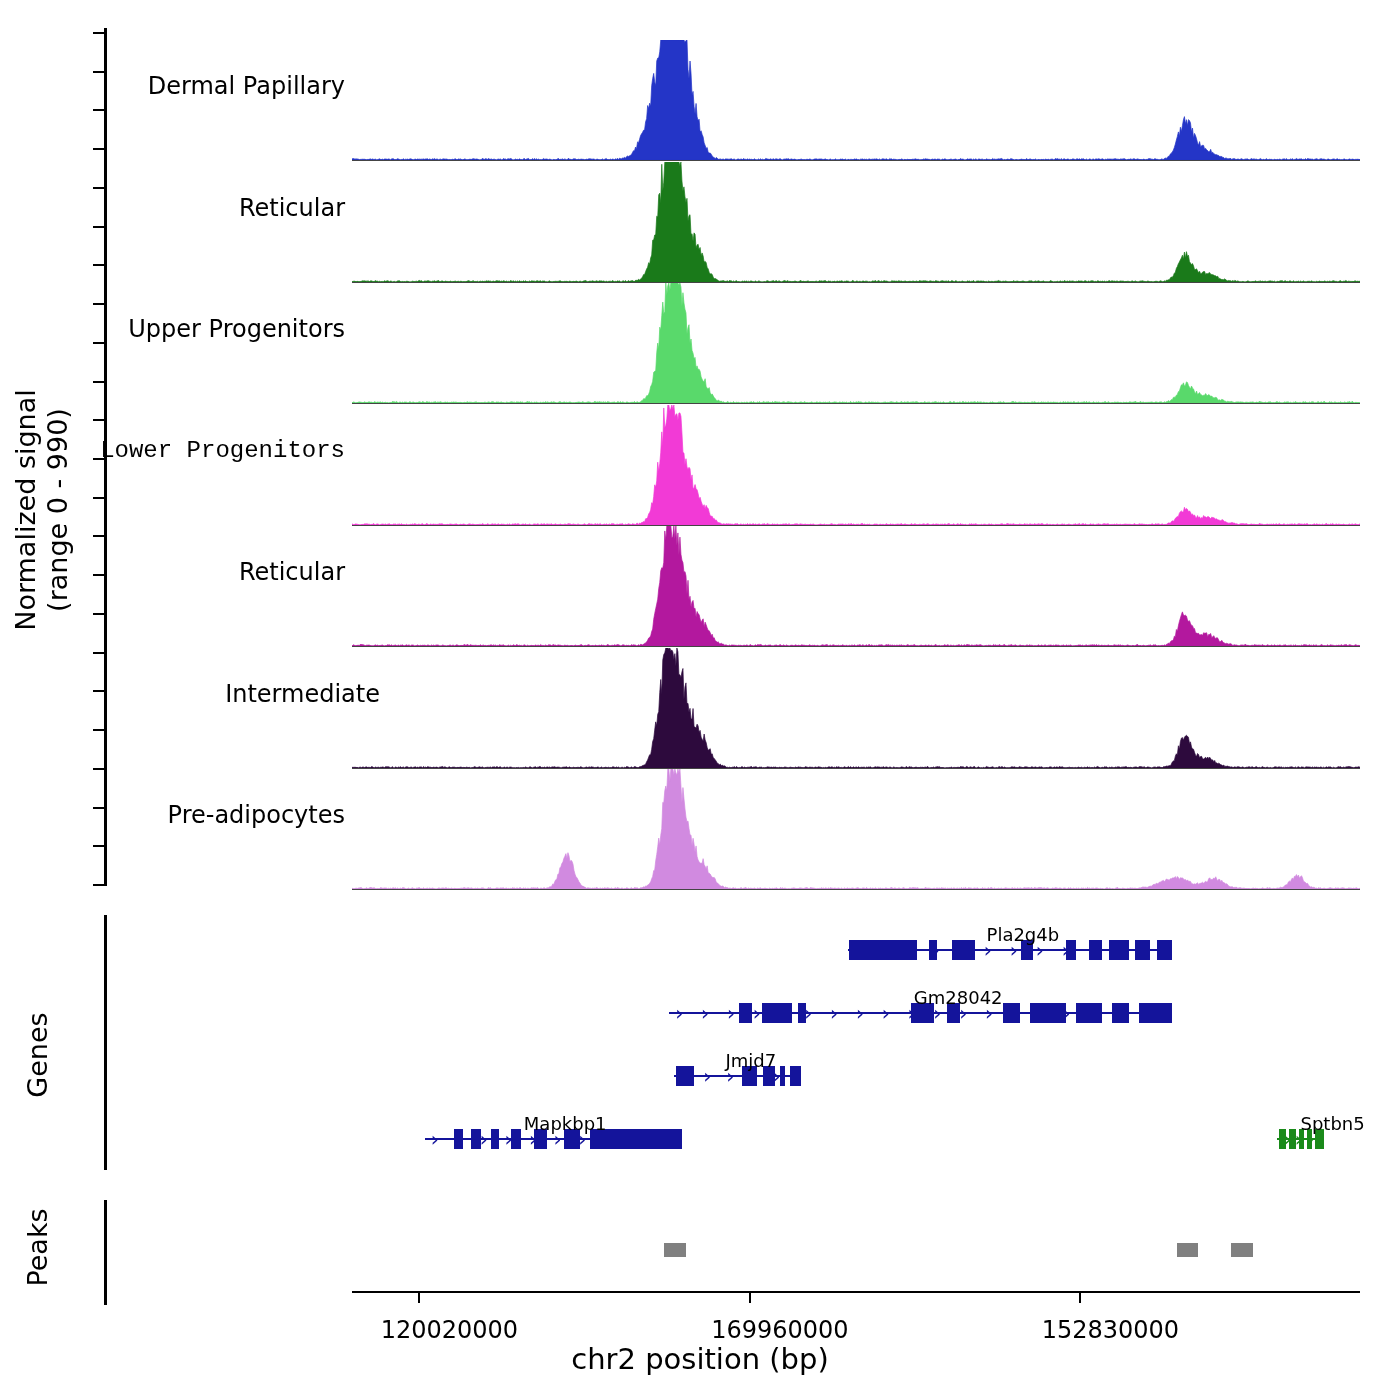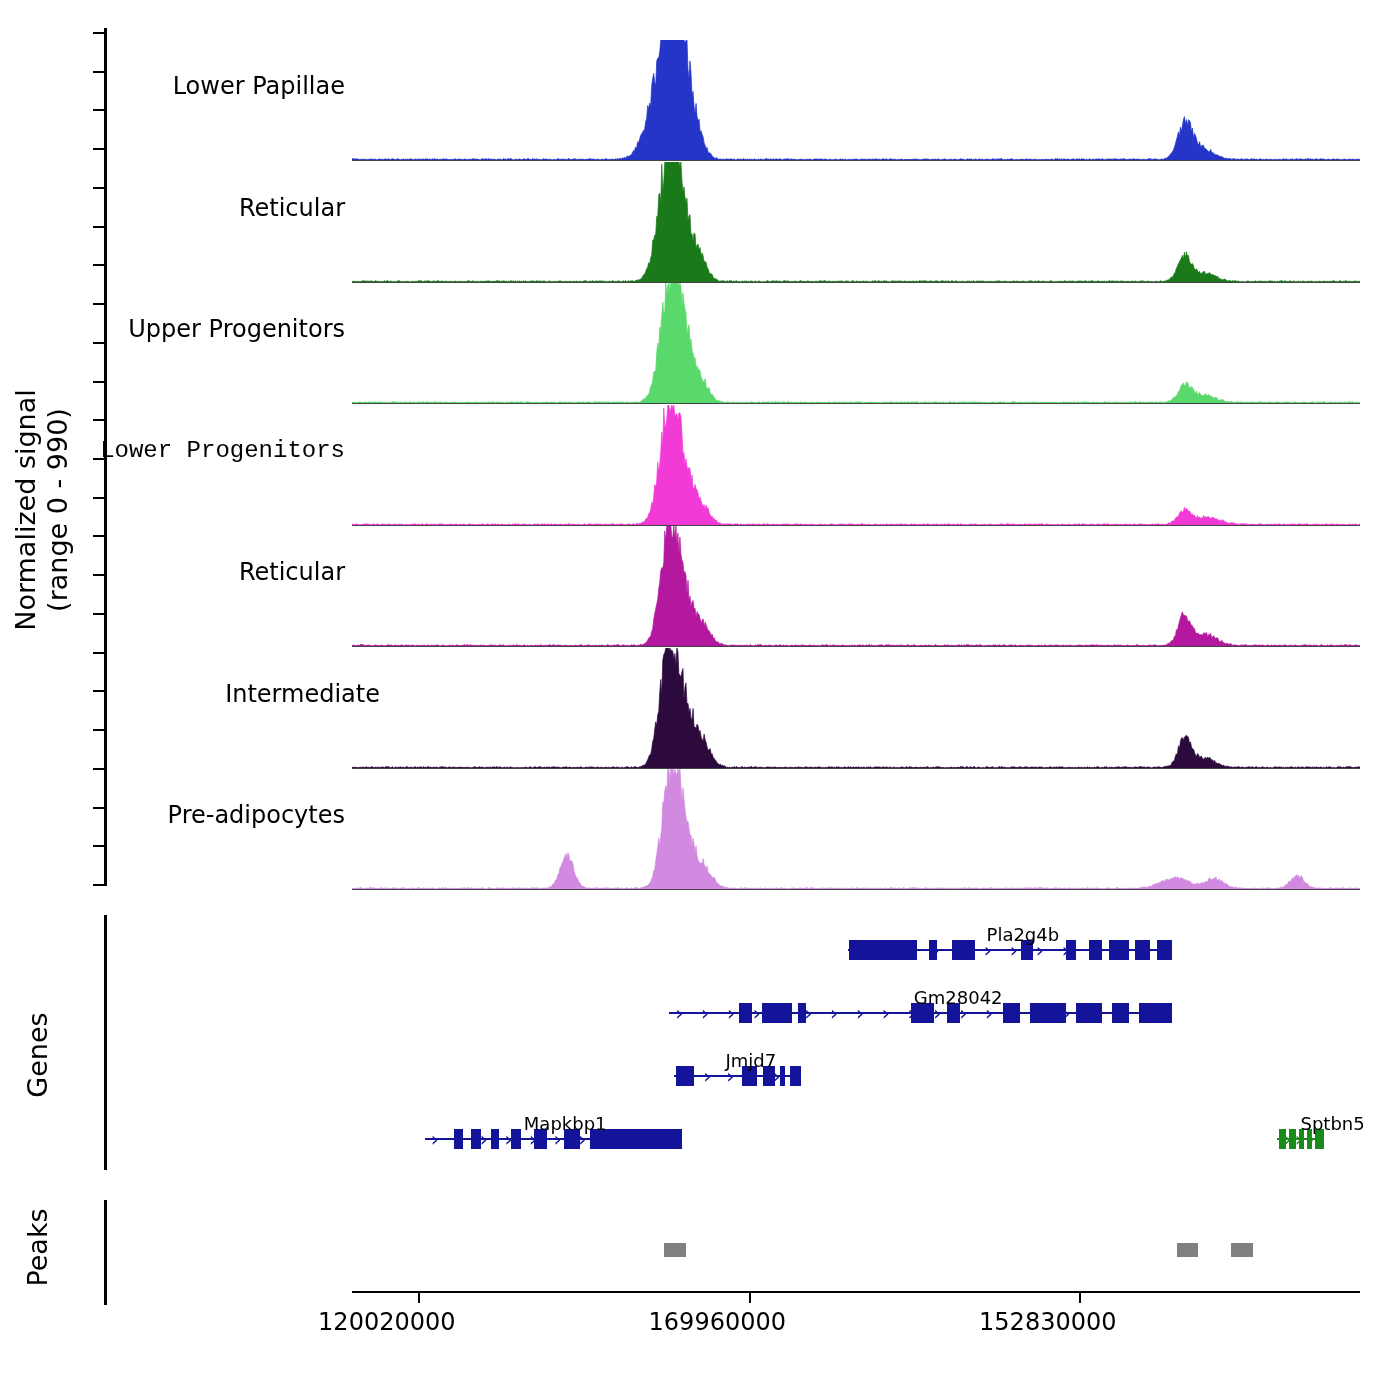--- a/index.html
+++ b/index.html
@@ -76,22 +76,23 @@
   
   .peak{position:absolute;height:14px;background:#808080;}
 
   
   .xaxis{position:absolute;height:2px;background:#000;}
   .xtick{position:absolute;width:2px;height:10px;background:#000;}
   .xticklabel{
     position:absolute;
     font-size:24px;
     color:#000;
-    text-align:left;
+    text-align:right;
     white-space:nowrap;
+    margin-top:8px;
   }
   .xlabel{
     position:absolute;
     width:100%;
     text-align:center;
     font-size:29px;
     color:#000;
   }
 </style>
 </head>
@@ -131,21 +132,21 @@
       <div class="tick" style="left: 93px; top: 612.909px;"></div>
       <div class="tick" style="left: 93px; top: 651.636px;"></div>
       <div class="tick" style="left: 93px; top: 690.364px;"></div>
       <div class="tick" style="left: 93px; top: 729.091px;"></div>
       <div class="tick" style="left: 93px; top: 767.818px;"></div>
       <div class="tick" style="left: 93px; top: 806.545px;"></div>
       <div class="tick" style="left: 93px; top: 845.273px;"></div>
       <div class="tick" style="left: 93px; top: 884px;"></div>
     </div>
   <div id="tracks">
-      <div class="track-name" style="top: 72px; right: 1055px;">Lower Papillae</div>
+      <div class="track-name" style="top: 72px; right: 1055px;">Dermal Papillary</div>
       <div class="baseline" style="left: 352px; top: 160px; width: 1008px;"></div>
       <svg width="1008" height="120" class="track-svg" style="left: 352px; top: 40px;">
         <path d="M 0 120 L 0.00 118.89 L 1.01 118.62 L 2.02 118.72 L 3.03 119.14 L 4.04 118.72 L 5.05 119.16 L 6.05 118.87 L 7.06 119.84 L 8.07 119.43 L 9.08 119.42 L 10.09 119.21 L 11.10 119.27 L 12.11 119.27 L 13.12 119.26 L 14.13 119.87 L 15.14 119.46 L 16.14 119.48 L 17.15 119.35 L 18.16 118.77 L 19.17 119.58 L 20.18 118.95 L 21.19 119.20 L 22.20 119.87 L 23.21 118.80 L 24.22 119.92 L 25.23 119.71 L 26.23 119.46 L 27.24 118.77 L 28.25 119.31 L 29.26 119.62 L 30.27 119.05 L 31.28 119.85 L 32.29 119.08 L 33.30 118.96 L 34.31 119.08 L 35.32 119.37 L 36.32 118.90 L 37.33 119.08 L 38.34 119.88 L 39.35 119.09 L 40.36 118.72 L 41.37 118.76 L 42.38 119.55 L 43.39 119.53 L 44.40 119.46 L 45.41 118.68 L 46.41 118.92 L 47.42 119.40 L 48.43 119.81 L 49.44 119.47 L 50.45 119.44 L 51.46 118.78 L 52.47 119.72 L 53.48 119.19 L 54.49 119.38 L 55.50 119.08 L 56.50 119.46 L 57.51 119.04 L 58.52 118.82 L 59.53 119.11 L 60.54 119.56 L 61.55 119.78 L 62.56 119.31 L 63.57 119.11 L 64.58 119.52 L 65.59 119.01 L 66.59 119.27 L 67.60 119.13 L 68.61 119.28 L 69.62 119.15 L 70.63 119.15 L 71.64 118.88 L 72.65 119.29 L 73.66 118.89 L 74.67 118.89 L 75.68 118.75 L 76.68 119.98 L 77.69 118.76 L 78.70 119.57 L 79.71 119.41 L 80.72 118.75 L 81.73 119.24 L 82.74 118.62 L 83.75 119.51 L 84.76 119.01 L 85.77 119.19 L 86.77 119.99 L 87.78 119.16 L 88.79 119.18 L 89.80 119.83 L 90.81 118.74 L 91.82 119.00 L 92.83 119.01 L 93.84 119.13 L 94.85 119.04 L 95.86 119.52 L 96.86 119.84 L 97.87 119.43 L 98.88 119.84 L 99.89 119.60 L 100.90 119.14 L 101.91 119.73 L 102.92 118.74 L 103.93 118.97 L 104.94 119.95 L 105.95 119.31 L 106.95 118.86 L 107.96 119.47 L 108.97 118.81 L 109.98 119.81 L 110.99 119.79 L 112.00 119.25 L 113.01 118.83 L 114.02 119.66 L 115.03 119.68 L 116.04 119.69 L 117.05 119.43 L 118.05 119.11 L 119.06 119.61 L 120.07 119.08 L 121.08 118.81 L 122.09 118.82 L 123.10 119.30 L 124.11 118.97 L 125.12 119.09 L 126.13 119.33 L 127.14 119.97 L 128.14 119.68 L 129.15 119.90 L 130.16 118.51 L 131.17 118.80 L 132.18 119.52 L 133.19 118.80 L 134.20 118.68 L 135.21 119.56 L 136.22 118.54 L 137.23 118.99 L 138.23 119.35 L 139.24 118.88 L 140.25 119.54 L 141.26 119.30 L 142.27 119.15 L 143.28 119.46 L 144.29 119.98 L 145.30 119.41 L 146.31 119.01 L 147.32 119.47 L 148.32 118.81 L 149.33 119.89 L 150.34 119.99 L 151.35 118.59 L 152.36 119.03 L 153.37 118.89 L 154.38 119.78 L 155.39 118.95 L 156.40 118.73 L 157.41 118.97 L 158.41 118.50 L 159.42 118.82 L 160.43 119.82 L 161.44 119.89 L 162.45 119.71 L 163.46 119.03 L 164.47 119.52 L 165.48 119.31 L 166.49 119.86 L 167.50 118.72 L 168.50 119.60 L 169.51 119.53 L 170.52 119.78 L 171.53 118.86 L 172.54 118.57 L 173.55 119.83 L 174.56 119.08 L 175.57 118.76 L 176.58 118.45 L 177.59 119.96 L 178.59 119.53 L 179.60 119.61 L 180.61 118.56 L 181.62 119.80 L 182.63 118.43 L 183.64 119.67 L 184.65 118.75 L 185.66 119.72 L 186.67 118.92 L 187.68 119.99 L 188.68 119.56 L 189.69 119.73 L 190.70 119.29 L 191.71 118.56 L 192.72 119.36 L 193.73 119.05 L 194.74 118.99 L 195.75 119.34 L 196.76 119.75 L 197.77 119.05 L 198.77 119.47 L 199.78 119.91 L 200.79 119.91 L 201.80 119.34 L 202.81 119.69 L 203.82 119.72 L 204.83 119.51 L 205.84 118.50 L 206.85 118.76 L 207.86 119.86 L 208.86 119.12 L 209.87 119.42 L 210.88 118.81 L 211.89 119.94 L 212.90 118.64 L 213.91 119.70 L 214.92 119.97 L 215.93 118.69 L 216.94 118.51 L 217.95 119.59 L 218.95 119.25 L 219.96 119.92 L 220.97 118.84 L 221.98 119.04 L 222.99 118.70 L 224.00 119.21 L 225.01 119.92 L 226.02 119.04 L 227.03 119.42 L 228.04 119.46 L 229.05 119.06 L 230.05 119.30 L 231.06 119.31 L 232.07 119.49 L 233.08 119.97 L 234.09 118.96 L 235.10 119.62 L 236.11 119.01 L 237.12 118.85 L 238.13 118.86 L 239.14 119.04 L 240.14 119.18 L 241.15 119.04 L 242.16 119.00 L 243.17 119.95 L 244.18 119.45 L 245.19 119.08 L 246.20 119.55 L 247.21 119.72 L 248.22 119.64 L 249.23 119.87 L 250.23 118.81 L 251.24 119.72 L 252.25 119.44 L 253.26 118.99 L 254.27 118.48 L 255.28 119.54 L 256.29 119.58 L 257.30 119.72 L 258.31 119.08 L 259.32 119.76 L 260.32 119.10 L 261.33 119.26 L 262.34 119.79 L 263.35 118.79 L 264.36 119.62 L 265.37 118.33 L 266.38 119.63 L 267.39 118.22 L 268.40 118.55 L 269.41 119.00 L 270.41 117.88 L 271.42 118.24 L 272.43 117.22 L 273.44 118.18 L 274.45 116.75 L 275.46 116.03 L 276.47 116.42 L 277.48 115.84 L 278.49 115.23 L 279.50 114.59 L 280.50 112.41 L 281.51 110.69 L 282.52 110.78 L 283.53 107.01 L 284.54 108.63 L 285.55 101.88 L 286.56 102.76 L 287.57 99.30 L 288.58 95.58 L 289.59 93.81 L 290.59 92.28 L 291.60 90.16 L 292.61 89.64 L 293.62 81.63 L 294.63 78.71 L 295.64 65.56 L 296.65 68.49 L 297.66 63.19 L 298.67 65.92 L 299.68 45.69 L 300.68 38.56 L 301.69 33.39 L 302.70 41.97 L 303.71 45.53 L 304.72 21.05 L 305.73 18.08 L 306.74 17.75 L 307.75 11.82 L 308.76 0.00 L 309.77 0.00 L 310.77 0.00 L 311.78 0.00 L 312.79 0.00 L 313.80 0.00 L 314.81 0.00 L 315.82 0.00 L 316.83 0.00 L 317.84 0.00 L 318.85 0.00 L 319.86 0.00 L 320.86 0.00 L 321.87 0.00 L 322.88 0.00 L 323.89 0.00 L 324.90 0.00 L 325.91 0.00 L 326.92 0.00 L 327.93 0.00 L 328.94 0.00 L 329.95 0.00 L 330.95 0.00 L 331.96 0.00 L 332.97 2.47 L 333.98 0.48 L 334.99 0.00 L 336.00 29.26 L 337.01 38.59 L 338.02 21.00 L 339.03 33.24 L 340.04 55.19 L 341.05 51.42 L 342.05 66.40 L 343.06 73.65 L 344.07 63.43 L 345.08 76.85 L 346.09 80.61 L 347.10 79.24 L 348.11 91.95 L 349.12 90.81 L 350.13 94.41 L 351.14 96.92 L 352.14 102.90 L 353.15 105.43 L 354.16 108.42 L 355.17 107.43 L 356.18 112.31 L 357.19 113.06 L 358.20 112.91 L 359.21 114.23 L 360.22 115.90 L 361.23 117.24 L 362.23 117.47 L 363.24 118.65 L 364.25 117.44 L 365.26 118.25 L 366.27 119.26 L 367.28 119.17 L 368.29 118.89 L 369.30 119.38 L 370.31 119.24 L 371.32 119.02 L 372.32 119.83 L 373.33 118.92 L 374.34 118.90 L 375.35 118.98 L 376.36 119.17 L 377.37 119.19 L 378.38 118.92 L 379.39 118.72 L 380.40 119.43 L 381.41 119.22 L 382.41 119.06 L 383.42 119.99 L 384.43 119.98 L 385.44 118.93 L 386.45 118.98 L 387.46 119.41 L 388.47 119.21 L 389.48 119.10 L 390.49 119.62 L 391.50 118.57 L 392.50 119.20 L 393.51 119.28 L 394.52 119.67 L 395.53 118.66 L 396.54 119.77 L 397.55 119.05 L 398.56 119.43 L 399.57 119.29 L 400.58 119.60 L 401.59 119.57 L 402.59 118.70 L 403.60 119.83 L 404.61 119.87 L 405.62 119.87 L 406.63 118.89 L 407.64 119.77 L 408.65 118.78 L 409.66 119.73 L 410.67 119.14 L 411.68 119.74 L 412.68 119.58 L 413.69 118.44 L 414.70 118.86 L 415.71 119.12 L 416.72 119.29 L 417.73 119.35 L 418.74 118.83 L 419.75 119.42 L 420.76 119.16 L 421.77 118.82 L 422.77 119.65 L 423.78 118.80 L 424.79 118.89 L 425.80 119.29 L 426.81 119.40 L 427.82 118.70 L 428.83 118.96 L 429.84 119.94 L 430.85 119.91 L 431.86 118.83 L 432.86 119.28 L 433.87 118.91 L 434.88 118.81 L 435.89 119.12 L 436.90 118.70 L 437.91 119.80 L 438.92 118.90 L 439.93 119.03 L 440.94 119.55 L 441.95 119.31 L 442.95 119.08 L 443.96 119.69 L 444.97 119.98 L 445.98 119.78 L 446.99 119.41 L 448.00 119.70 L 449.01 118.89 L 450.02 119.41 L 451.03 119.82 L 452.04 119.51 L 453.05 119.80 L 454.05 119.65 L 455.06 119.03 L 456.07 119.78 L 457.08 119.19 L 458.09 118.88 L 459.10 119.83 L 460.11 119.95 L 461.12 119.63 L 462.13 119.07 L 463.14 119.06 L 464.14 118.82 L 465.15 119.27 L 466.16 119.24 L 467.17 119.00 L 468.18 119.05 L 469.19 118.88 L 470.20 119.29 L 471.21 119.48 L 472.22 119.32 L 473.23 118.87 L 474.23 119.53 L 475.24 119.52 L 476.25 119.88 L 477.26 119.95 L 478.27 118.75 L 479.28 119.99 L 480.29 119.74 L 481.30 119.73 L 482.31 119.84 L 483.32 118.87 L 484.32 119.72 L 485.33 119.81 L 486.34 119.73 L 487.35 119.84 L 488.36 119.08 L 489.37 119.33 L 490.38 119.00 L 491.39 119.56 L 492.40 119.58 L 493.41 119.03 L 494.41 119.95 L 495.42 119.95 L 496.43 118.93 L 497.44 119.98 L 498.45 119.41 L 499.46 119.39 L 500.47 119.60 L 501.48 119.48 L 502.49 118.91 L 503.50 119.35 L 504.50 118.84 L 505.51 119.86 L 506.52 119.53 L 507.53 119.97 L 508.54 119.15 L 509.55 119.18 L 510.56 118.95 L 511.57 119.46 L 512.58 119.15 L 513.59 119.44 L 514.59 119.21 L 515.60 119.77 L 516.61 119.13 L 517.62 118.94 L 518.63 119.43 L 519.64 119.34 L 520.65 119.14 L 521.66 119.21 L 522.67 118.91 L 523.68 119.15 L 524.68 118.87 L 525.69 119.37 L 526.70 119.63 L 527.71 118.91 L 528.72 119.88 L 529.73 119.19 L 530.74 118.78 L 531.75 118.93 L 532.76 119.26 L 533.77 119.18 L 534.77 118.79 L 535.78 119.97 L 536.79 119.69 L 537.80 118.46 L 538.81 119.31 L 539.82 118.84 L 540.83 119.99 L 541.84 118.81 L 542.85 119.72 L 543.86 119.29 L 544.86 119.89 L 545.87 119.86 L 546.88 119.56 L 547.89 119.42 L 548.90 119.54 L 549.91 118.74 L 550.92 119.72 L 551.93 119.98 L 552.94 119.11 L 553.95 119.91 L 554.95 119.44 L 555.96 119.21 L 556.97 119.76 L 557.98 119.36 L 558.99 119.64 L 560.00 119.37 L 561.01 119.15 L 562.02 119.42 L 563.03 118.83 L 564.04 119.03 L 565.05 119.61 L 566.05 119.09 L 567.06 119.70 L 568.07 119.93 L 569.08 119.55 L 570.09 119.89 L 571.10 118.87 L 572.11 119.45 L 573.12 118.70 L 574.13 119.08 L 575.14 118.95 L 576.14 119.36 L 577.15 119.24 L 578.16 119.89 L 579.17 119.62 L 580.18 119.03 L 581.19 119.40 L 582.20 119.36 L 583.21 118.86 L 584.22 119.89 L 585.23 119.09 L 586.23 119.17 L 587.24 119.05 L 588.25 119.88 L 589.26 119.96 L 590.27 119.07 L 591.28 119.56 L 592.29 119.05 L 593.30 118.79 L 594.31 119.84 L 595.32 119.87 L 596.32 119.78 L 597.33 119.56 L 598.34 119.20 L 599.35 119.15 L 600.36 119.71 L 601.37 119.47 L 602.38 119.35 L 603.39 119.02 L 604.40 119.38 L 605.41 120.00 L 606.41 119.59 L 607.42 119.51 L 608.43 118.56 L 609.44 119.18 L 610.45 119.12 L 611.46 119.29 L 612.47 119.91 L 613.48 119.88 L 614.49 119.53 L 615.50 118.83 L 616.50 119.32 L 617.51 119.10 L 618.52 118.93 L 619.53 119.06 L 620.54 120.00 L 621.55 119.06 L 622.56 119.77 L 623.57 118.88 L 624.58 119.38 L 625.59 119.97 L 626.59 119.02 L 627.60 119.11 L 628.61 119.42 L 629.62 119.19 L 630.63 119.17 L 631.64 119.86 L 632.65 119.57 L 633.66 119.75 L 634.67 118.66 L 635.68 119.58 L 636.68 119.38 L 637.69 119.42 L 638.70 119.66 L 639.71 119.54 L 640.72 118.43 L 641.73 119.38 L 642.74 119.00 L 643.75 119.40 L 644.76 119.26 L 645.77 119.05 L 646.77 118.87 L 647.78 119.04 L 648.79 118.63 L 649.80 118.55 L 650.81 119.38 L 651.82 119.98 L 652.83 119.34 L 653.84 119.98 L 654.85 119.34 L 655.86 119.02 L 656.86 119.49 L 657.87 119.50 L 658.88 118.55 L 659.89 118.91 L 660.90 119.25 L 661.91 119.87 L 662.92 119.92 L 663.93 119.39 L 664.94 119.57 L 665.95 119.91 L 666.95 119.79 L 667.96 119.45 L 668.97 119.35 L 669.98 118.97 L 670.99 119.80 L 672.00 119.15 L 673.01 119.93 L 674.02 118.88 L 675.03 118.74 L 676.04 119.77 L 677.05 119.23 L 678.05 118.92 L 679.06 119.13 L 680.07 119.93 L 681.08 119.21 L 682.09 119.89 L 683.10 118.80 L 684.11 119.68 L 685.12 120.00 L 686.13 119.53 L 687.14 119.50 L 688.14 119.98 L 689.15 119.36 L 690.16 119.71 L 691.17 119.22 L 692.18 119.91 L 693.19 119.16 L 694.20 119.33 L 695.21 119.78 L 696.22 118.95 L 697.23 120.00 L 698.23 119.44 L 699.24 119.17 L 700.25 118.99 L 701.26 119.85 L 702.27 119.65 L 703.28 118.53 L 704.29 119.07 L 705.30 118.61 L 706.31 119.16 L 707.32 119.03 L 708.32 119.99 L 709.33 118.54 L 710.34 119.99 L 711.35 119.11 L 712.36 118.80 L 713.37 119.46 L 714.38 119.48 L 715.39 119.09 L 716.40 118.89 L 717.41 119.95 L 718.41 119.45 L 719.42 119.56 L 720.43 118.91 L 721.44 118.88 L 722.45 119.32 L 723.46 119.66 L 724.47 118.88 L 725.48 118.87 L 726.49 119.37 L 727.50 118.81 L 728.50 119.50 L 729.51 118.84 L 730.52 118.96 L 731.53 118.79 L 732.54 119.61 L 733.55 119.65 L 734.56 119.01 L 735.57 119.88 L 736.58 119.87 L 737.59 118.76 L 738.59 119.32 L 739.60 119.90 L 740.61 119.18 L 741.62 119.06 L 742.63 119.98 L 743.64 118.85 L 744.65 119.04 L 745.66 119.13 L 746.67 118.73 L 747.68 119.10 L 748.68 119.40 L 749.69 119.04 L 750.70 118.87 L 751.71 119.52 L 752.72 119.98 L 753.73 118.88 L 754.74 119.75 L 755.75 118.64 L 756.76 119.32 L 757.77 118.97 L 758.77 119.12 L 759.78 119.15 L 760.79 119.18 L 761.80 118.98 L 762.81 118.81 L 763.82 118.80 L 764.83 119.22 L 765.84 119.19 L 766.85 119.33 L 767.86 119.50 L 768.86 118.83 L 769.87 119.13 L 770.88 118.88 L 771.89 118.79 L 772.90 118.87 L 773.91 119.62 L 774.92 119.91 L 775.93 119.26 L 776.94 119.36 L 777.95 119.37 L 778.95 118.71 L 779.96 119.66 L 780.97 118.94 L 781.98 118.78 L 782.99 119.08 L 784.00 119.77 L 785.01 118.79 L 786.02 119.14 L 787.03 119.26 L 788.04 119.70 L 789.05 119.30 L 790.05 119.89 L 791.06 119.34 L 792.07 119.04 L 793.08 119.99 L 794.09 119.37 L 795.10 119.65 L 796.11 118.83 L 797.12 118.74 L 798.13 118.50 L 799.14 119.44 L 800.14 118.84 L 801.15 119.92 L 802.16 118.88 L 803.17 118.65 L 804.18 119.30 L 805.19 119.26 L 806.20 119.63 L 807.21 119.77 L 808.22 119.83 L 809.23 118.93 L 810.23 119.14 L 811.24 119.52 L 812.25 118.66 L 813.26 117.99 L 814.27 118.46 L 815.28 117.38 L 816.29 116.31 L 817.30 116.16 L 818.31 114.06 L 819.32 113.22 L 820.32 111.96 L 821.33 110.16 L 822.34 107.52 L 823.35 104.10 L 824.36 100.02 L 825.37 96.47 L 826.38 91.90 L 827.39 96.34 L 828.40 87.23 L 829.41 91.61 L 830.41 85.76 L 831.42 79.82 L 832.43 76.62 L 833.44 83.66 L 834.45 79.68 L 835.46 85.54 L 836.47 79.66 L 837.48 80.57 L 838.49 82.92 L 839.50 91.83 L 840.50 88.12 L 841.51 98.18 L 842.52 93.41 L 843.53 95.60 L 844.54 98.84 L 845.55 103.03 L 846.56 105.18 L 847.57 101.60 L 848.58 106.72 L 849.59 105.75 L 850.59 105.32 L 851.60 105.39 L 852.61 109.17 L 853.62 108.32 L 854.63 109.94 L 855.64 110.57 L 856.65 111.66 L 857.66 111.59 L 858.67 109.34 L 859.68 112.72 L 860.68 112.28 L 861.69 113.47 L 862.70 114.17 L 863.71 114.65 L 864.72 114.63 L 865.73 115.25 L 866.74 115.59 L 867.75 116.58 L 868.76 116.40 L 869.77 116.60 L 870.77 117.39 L 871.78 117.56 L 872.79 118.78 L 873.80 117.76 L 874.81 118.46 L 875.82 118.76 L 876.83 118.69 L 877.84 118.60 L 878.85 118.49 L 879.86 119.54 L 880.86 118.69 L 881.87 118.66 L 882.88 118.73 L 883.89 119.50 L 884.90 119.37 L 885.91 118.98 L 886.92 119.22 L 887.93 119.67 L 888.94 118.84 L 889.95 118.78 L 890.95 119.54 L 891.96 119.69 L 892.97 118.93 L 893.98 119.14 L 894.99 118.92 L 896.00 118.93 L 897.01 119.97 L 898.02 119.86 L 899.03 118.53 L 900.04 119.04 L 901.05 119.24 L 902.05 118.63 L 903.06 119.55 L 904.07 118.88 L 905.08 119.55 L 906.09 119.77 L 907.10 119.58 L 908.11 118.62 L 909.12 119.00 L 910.13 119.90 L 911.14 119.29 L 912.14 119.60 L 913.15 119.99 L 914.16 118.58 L 915.17 119.47 L 916.18 119.84 L 917.19 119.22 L 918.20 119.44 L 919.21 119.31 L 920.22 119.65 L 921.23 119.95 L 922.23 119.27 L 923.24 119.52 L 924.25 119.82 L 925.26 119.31 L 926.27 119.87 L 927.28 119.16 L 928.29 119.30 L 929.30 119.94 L 930.31 119.24 L 931.32 119.00 L 932.32 118.79 L 933.33 119.67 L 934.34 118.53 L 935.35 119.84 L 936.36 119.68 L 937.37 119.77 L 938.38 118.88 L 939.39 119.44 L 940.40 118.62 L 941.41 119.91 L 942.41 119.44 L 943.42 119.25 L 944.43 118.48 L 945.44 119.20 L 946.45 119.34 L 947.46 118.90 L 948.47 118.92 L 949.48 118.85 L 950.49 119.56 L 951.50 119.32 L 952.50 119.54 L 953.51 118.60 L 954.52 119.73 L 955.53 118.54 L 956.54 118.80 L 957.55 119.03 L 958.56 119.02 L 959.57 119.19 L 960.58 118.93 L 961.59 119.96 L 962.59 119.30 L 963.60 118.96 L 964.61 118.73 L 965.62 119.16 L 966.63 119.75 L 967.64 119.13 L 968.65 118.75 L 969.66 118.80 L 970.67 119.21 L 971.68 119.12 L 972.68 119.29 L 973.69 119.84 L 974.70 119.93 L 975.71 119.11 L 976.72 119.06 L 977.73 119.71 L 978.74 119.84 L 979.75 119.49 L 980.76 119.08 L 981.77 118.89 L 982.77 119.19 L 983.78 119.87 L 984.79 118.74 L 985.80 118.94 L 986.81 119.81 L 987.82 119.25 L 988.83 119.96 L 989.84 119.57 L 990.85 119.85 L 991.86 118.90 L 992.86 119.04 L 993.87 119.99 L 994.88 119.51 L 995.89 119.95 L 996.90 119.08 L 997.91 118.90 L 998.92 119.67 L 999.93 119.19 L 1000.94 119.12 L 1001.95 119.58 L 1002.95 119.66 L 1003.96 119.15 L 1004.97 119.55 L 1005.98 119.05 L 1006.99 119.66 L 1008.00 119.30 L 1008 120 Z" fill="#2435c7" stroke="#2435c7" stroke-width="0.7"></path>
       </svg>
       <div class="track-name" style="top: 193.5px; right: 1055px;">Reticular</div>
       <div class="baseline" style="left: 352px; top: 281.5px; width: 1008px;"></div>
       <svg width="1008" height="120" class="track-svg" style="left: 352px; top: 161.5px;">
         <path d="M 0 120 L 0.00 119.75 L 1.01 119.41 L 2.02 119.18 L 3.03 119.31 L 4.04 119.85 L 5.05 119.36 L 6.05 119.49 L 7.06 119.87 L 8.07 119.45 L 9.08 119.59 L 10.09 118.76 L 11.10 118.97 L 12.11 118.66 L 13.12 119.12 L 14.13 118.90 L 15.14 119.41 L 16.14 118.62 L 17.15 119.84 L 18.16 118.97 L 19.17 118.76 L 20.18 119.20 L 21.19 119.54 L 22.20 119.55 L 23.21 118.51 L 24.22 119.34 L 25.23 118.85 L 26.23 119.97 L 27.24 119.23 L 28.25 119.70 L 29.26 119.57 L 30.27 119.40 L 31.28 119.88 L 32.29 118.68 L 33.30 119.30 L 34.31 119.05 L 35.32 118.77 L 36.32 118.81 L 37.33 119.93 L 38.34 119.11 L 39.35 119.19 L 40.36 119.96 L 41.37 119.65 L 42.38 119.39 L 43.39 119.98 L 44.40 119.81 L 45.41 119.02 L 46.41 118.87 L 47.42 118.70 L 48.43 119.55 L 49.44 119.78 L 50.45 119.45 L 51.46 119.73 L 52.47 119.60 L 53.48 119.83 L 54.49 119.27 L 55.50 119.34 L 56.50 119.59 L 57.51 119.96 L 58.52 119.92 L 59.53 119.76 L 60.54 119.17 L 61.55 119.45 L 62.56 119.57 L 63.57 119.39 L 64.58 119.16 L 65.59 119.51 L 66.59 118.64 L 67.60 118.46 L 68.61 119.09 L 69.62 118.64 L 70.63 119.65 L 71.64 119.84 L 72.65 118.82 L 73.66 119.16 L 74.67 119.09 L 75.68 118.73 L 76.68 118.74 L 77.69 119.18 L 78.70 119.43 L 79.71 119.82 L 80.72 119.06 L 81.73 119.23 L 82.74 118.69 L 83.75 119.62 L 84.76 119.10 L 85.77 118.77 L 86.77 118.53 L 87.78 119.72 L 88.79 119.41 L 89.80 118.91 L 90.81 119.10 L 91.82 119.80 L 92.83 119.42 L 93.84 119.03 L 94.85 119.59 L 95.86 119.41 L 96.86 119.65 L 97.87 119.45 L 98.88 119.04 L 99.89 119.97 L 100.90 119.39 L 101.91 119.59 L 102.92 119.17 L 103.93 119.17 L 104.94 119.97 L 105.95 118.94 L 106.95 119.63 L 107.96 119.73 L 108.97 118.97 L 109.98 119.78 L 110.99 119.76 L 112.00 119.62 L 113.01 119.78 L 114.02 119.61 L 115.03 119.31 L 116.04 118.71 L 117.05 118.65 L 118.05 119.44 L 119.06 119.45 L 120.07 119.56 L 121.08 118.43 L 122.09 119.82 L 123.10 119.37 L 124.11 119.91 L 125.12 118.98 L 126.13 119.90 L 127.14 119.76 L 128.14 118.88 L 129.15 119.84 L 130.16 119.03 L 131.17 119.61 L 132.18 119.26 L 133.19 119.54 L 134.20 118.69 L 135.21 119.19 L 136.22 118.78 L 137.23 119.22 L 138.23 118.93 L 139.24 119.67 L 140.25 119.49 L 141.26 119.05 L 142.27 119.55 L 143.28 119.31 L 144.29 118.66 L 145.30 118.73 L 146.31 119.01 L 147.32 118.78 L 148.32 119.47 L 149.33 119.03 L 150.34 119.47 L 151.35 118.78 L 152.36 118.98 L 153.37 119.62 L 154.38 119.01 L 155.39 119.81 L 156.40 119.32 L 157.41 119.95 L 158.41 118.57 L 159.42 118.89 L 160.43 119.38 L 161.44 118.68 L 162.45 119.81 L 163.46 119.03 L 164.47 119.77 L 165.48 118.96 L 166.49 119.77 L 167.50 118.65 L 168.50 119.55 L 169.51 119.33 L 170.52 119.61 L 171.53 118.79 L 172.54 119.49 L 173.55 118.77 L 174.56 119.57 L 175.57 119.54 L 176.58 119.79 L 177.59 118.93 L 178.59 119.58 L 179.60 118.83 L 180.61 118.98 L 181.62 119.10 L 182.63 119.15 L 183.64 119.40 L 184.65 118.85 L 185.66 118.80 L 186.67 119.22 L 187.68 119.07 L 188.68 118.81 L 189.69 119.78 L 190.70 118.92 L 191.71 119.11 L 192.72 119.07 L 193.73 119.92 L 194.74 119.74 L 195.75 119.93 L 196.76 119.24 L 197.77 118.85 L 198.77 119.78 L 199.78 119.77 L 200.79 119.80 L 201.80 119.38 L 202.81 119.44 L 203.82 119.25 L 204.83 119.42 L 205.84 119.39 L 206.85 119.19 L 207.86 118.76 L 208.86 118.98 L 209.87 119.85 L 210.88 119.53 L 211.89 119.69 L 212.90 119.19 L 213.91 119.53 L 214.92 119.23 L 215.93 119.66 L 216.94 119.79 L 217.95 118.85 L 218.95 119.68 L 219.96 119.69 L 220.97 119.41 L 221.98 119.34 L 222.99 119.68 L 224.00 119.06 L 225.01 119.18 L 226.02 120.00 L 227.03 119.80 L 228.04 118.89 L 229.05 119.66 L 230.05 119.94 L 231.06 119.12 L 232.07 118.97 L 233.08 118.53 L 234.09 118.73 L 235.10 119.71 L 236.11 119.72 L 237.12 119.33 L 238.13 119.07 L 239.14 119.48 L 240.14 118.76 L 241.15 119.08 L 242.16 119.37 L 243.17 119.45 L 244.18 118.77 L 245.19 119.06 L 246.20 119.49 L 247.21 118.81 L 248.22 118.99 L 249.23 118.84 L 250.23 119.37 L 251.24 118.93 L 252.25 119.21 L 253.26 119.90 L 254.27 118.93 L 255.28 119.95 L 256.29 119.43 L 257.30 119.30 L 258.31 119.14 L 259.32 119.77 L 260.32 118.57 L 261.33 119.10 L 262.34 119.73 L 263.35 119.31 L 264.36 119.82 L 265.37 118.80 L 266.38 119.28 L 267.39 118.86 L 268.40 119.83 L 269.41 119.98 L 270.41 119.18 L 271.42 118.64 L 272.43 119.65 L 273.44 118.45 L 274.45 119.79 L 275.46 119.43 L 276.47 118.60 L 277.48 119.36 L 278.49 119.00 L 279.50 118.72 L 280.50 118.62 L 281.51 119.24 L 282.52 119.37 L 283.53 118.37 L 284.54 118.33 L 285.55 118.33 L 286.56 117.28 L 287.57 117.95 L 288.58 117.08 L 289.59 116.34 L 290.59 114.77 L 291.60 112.54 L 292.61 112.59 L 293.62 109.55 L 294.63 106.97 L 295.64 105.17 L 296.65 100.66 L 297.66 101.88 L 298.67 96.02 L 299.68 93.10 L 300.68 78.13 L 301.69 77.92 L 302.70 72.99 L 303.71 72.49 L 304.72 54.17 L 305.73 54.76 L 306.74 32.80 L 307.75 31.18 L 308.76 41.31 L 309.77 2.26 L 310.77 28.93 L 311.78 20.13 L 312.79 0.19 L 313.80 0.00 L 314.81 0.00 L 315.82 0.00 L 316.83 0.00 L 317.84 0.00 L 318.85 0.00 L 319.86 0.00 L 320.86 0.00 L 321.87 0.00 L 322.88 0.00 L 323.89 0.00 L 324.90 0.00 L 325.91 0.00 L 326.92 0.00 L 327.93 3.68 L 328.94 0.00 L 329.95 19.01 L 330.95 28.88 L 331.96 24.84 L 332.97 34.85 L 333.98 40.42 L 334.99 36.33 L 336.00 58.91 L 337.01 53.65 L 338.02 52.70 L 339.03 72.51 L 340.04 71.74 L 341.05 79.30 L 342.05 70.87 L 343.06 72.36 L 344.07 85.99 L 345.08 83.09 L 346.09 82.16 L 347.10 87.85 L 348.11 85.50 L 349.12 93.70 L 350.13 90.95 L 351.14 94.04 L 352.14 100.16 L 353.15 99.33 L 354.16 100.64 L 355.17 105.38 L 356.18 106.91 L 357.19 110.43 L 358.20 112.06 L 359.21 111.63 L 360.22 112.44 L 361.23 115.19 L 362.23 116.66 L 363.24 116.46 L 364.25 117.11 L 365.26 117.80 L 366.27 118.61 L 367.28 119.22 L 368.29 118.98 L 369.30 118.92 L 370.31 118.83 L 371.32 118.61 L 372.32 119.04 L 373.33 119.36 L 374.34 119.25 L 375.35 118.77 L 376.36 119.73 L 377.37 118.52 L 378.38 118.65 L 379.39 118.87 L 380.40 119.77 L 381.41 118.89 L 382.41 119.64 L 383.42 119.16 L 384.43 118.57 L 385.44 119.81 L 386.45 119.57 L 387.46 119.68 L 388.47 119.91 L 389.48 119.64 L 390.49 119.06 L 391.50 119.81 L 392.50 118.73 L 393.51 119.75 L 394.52 118.72 L 395.53 119.89 L 396.54 119.17 L 397.55 119.79 L 398.56 118.94 L 399.57 119.01 L 400.58 119.48 L 401.59 119.70 L 402.59 119.72 L 403.60 118.82 L 404.61 119.97 L 405.62 119.69 L 406.63 118.88 L 407.64 119.13 L 408.65 119.84 L 409.66 119.92 L 410.67 119.92 L 411.68 119.76 L 412.68 119.60 L 413.69 119.97 L 414.70 118.66 L 415.71 118.84 L 416.72 119.23 L 417.73 119.73 L 418.74 119.39 L 419.75 119.13 L 420.76 118.83 L 421.77 118.71 L 422.77 119.60 L 423.78 118.82 L 424.79 118.69 L 425.80 119.91 L 426.81 118.67 L 427.82 119.20 L 428.83 119.77 L 429.84 119.95 L 430.85 119.22 L 431.86 118.79 L 432.86 118.60 L 433.87 119.18 L 434.88 119.31 L 435.89 118.51 L 436.90 119.65 L 437.91 119.26 L 438.92 119.55 L 439.93 119.74 L 440.94 119.45 L 441.95 119.53 L 442.95 118.92 L 443.96 119.37 L 444.97 119.70 L 445.98 119.95 L 446.99 119.55 L 448.00 118.85 L 449.01 118.47 L 450.02 119.85 L 451.03 119.09 L 452.04 119.48 L 453.05 119.50 L 454.05 119.40 L 455.06 119.32 L 456.07 118.71 L 457.08 119.65 L 458.09 119.55 L 459.10 119.49 L 460.11 119.47 L 461.12 119.44 L 462.13 119.65 L 463.14 119.52 L 464.14 118.93 L 465.15 119.66 L 466.16 119.85 L 467.17 118.65 L 468.18 119.12 L 469.19 118.85 L 470.20 119.15 L 471.21 119.07 L 472.22 118.84 L 473.23 118.56 L 474.23 119.32 L 475.24 119.95 L 476.25 118.96 L 477.26 119.33 L 478.27 119.10 L 479.28 119.99 L 480.29 119.42 L 481.30 119.60 L 482.31 119.11 L 483.32 119.86 L 484.32 119.45 L 485.33 119.03 L 486.34 119.57 L 487.35 119.06 L 488.36 119.26 L 489.37 118.82 L 490.38 119.09 L 491.39 119.91 L 492.40 119.33 L 493.41 119.40 L 494.41 118.88 L 495.42 119.08 L 496.43 119.19 L 497.44 119.92 L 498.45 119.93 L 499.46 119.84 L 500.47 118.46 L 501.48 118.78 L 502.49 119.94 L 503.50 119.71 L 504.50 119.02 L 505.51 119.20 L 506.52 119.75 L 507.53 119.33 L 508.54 119.42 L 509.55 119.93 L 510.56 118.88 L 511.57 119.12 L 512.58 119.60 L 513.59 119.16 L 514.59 119.13 L 515.60 119.39 L 516.61 119.94 L 517.62 119.63 L 518.63 119.97 L 519.64 119.84 L 520.65 118.70 L 521.66 119.25 L 522.67 118.95 L 523.68 118.57 L 524.68 119.95 L 525.69 119.04 L 526.70 118.62 L 527.71 119.25 L 528.72 119.63 L 529.73 118.89 L 530.74 119.77 L 531.75 118.77 L 532.76 118.72 L 533.77 119.15 L 534.77 119.04 L 535.78 119.49 L 536.79 119.96 L 537.80 119.90 L 538.81 119.92 L 539.82 118.56 L 540.83 119.22 L 541.84 118.98 L 542.85 119.00 L 543.86 119.32 L 544.86 119.06 L 545.87 119.51 L 546.88 118.60 L 547.89 119.24 L 548.90 119.19 L 549.91 118.99 L 550.92 119.79 L 551.93 119.16 L 552.94 119.17 L 553.95 118.98 L 554.95 119.97 L 555.96 119.37 L 556.97 119.54 L 557.98 119.11 L 558.99 119.55 L 560.00 119.43 L 561.01 118.92 L 562.02 119.34 L 563.03 119.62 L 564.04 119.19 L 565.05 118.93 L 566.05 119.99 L 567.06 118.76 L 568.07 118.86 L 569.08 118.94 L 570.09 119.18 L 571.10 118.74 L 572.11 118.89 L 573.12 118.68 L 574.13 119.12 L 575.14 119.04 L 576.14 119.67 L 577.15 119.15 L 578.16 118.87 L 579.17 119.03 L 580.18 119.54 L 581.19 119.07 L 582.20 120.00 L 583.21 118.84 L 584.22 118.73 L 585.23 119.16 L 586.23 119.12 L 587.24 119.98 L 588.25 119.33 L 589.26 118.88 L 590.27 118.66 L 591.28 119.02 L 592.29 119.27 L 593.30 119.19 L 594.31 118.88 L 595.32 119.74 L 596.32 118.60 L 597.33 119.67 L 598.34 119.79 L 599.35 118.83 L 600.36 118.84 L 601.37 119.33 L 602.38 119.90 L 603.39 118.74 L 604.40 118.89 L 605.41 119.79 L 606.41 119.81 L 607.42 119.43 L 608.43 119.80 L 609.44 119.42 L 610.45 118.97 L 611.46 119.50 L 612.47 119.68 L 613.48 119.77 L 614.49 119.97 L 615.50 118.75 L 616.50 119.37 L 617.51 118.94 L 618.52 119.70 L 619.53 119.28 L 620.54 119.32 L 621.55 118.49 L 622.56 119.96 L 623.57 119.93 L 624.58 119.07 L 625.59 118.94 L 626.59 118.90 L 627.60 119.23 L 628.61 119.00 L 629.62 119.04 L 630.63 119.25 L 631.64 119.09 L 632.65 119.57 L 633.66 119.63 L 634.67 119.42 L 635.68 119.93 L 636.68 118.94 L 637.69 119.52 L 638.70 119.64 L 639.71 119.33 L 640.72 119.49 L 641.73 119.83 L 642.74 119.30 L 643.75 119.28 L 644.76 119.21 L 645.77 118.91 L 646.77 118.48 L 647.78 119.23 L 648.79 119.29 L 649.80 119.88 L 650.81 119.21 L 651.82 119.26 L 652.83 119.42 L 653.84 118.92 L 654.85 119.52 L 655.86 119.75 L 656.86 119.72 L 657.87 119.65 L 658.88 119.56 L 659.89 119.52 L 660.90 119.51 L 661.91 118.55 L 662.92 119.82 L 663.93 119.18 L 664.94 119.16 L 665.95 119.09 L 666.95 119.64 L 667.96 119.55 L 668.97 119.50 L 669.98 119.28 L 670.99 118.91 L 672.00 119.30 L 673.01 119.72 L 674.02 119.81 L 675.03 119.68 L 676.04 119.61 L 677.05 118.70 L 678.05 119.17 L 679.06 118.63 L 680.07 119.14 L 681.08 119.75 L 682.09 119.81 L 683.10 118.85 L 684.11 119.39 L 685.12 119.30 L 686.13 118.94 L 687.14 118.82 L 688.14 119.83 L 689.15 119.43 L 690.16 119.56 L 691.17 118.80 L 692.18 119.57 L 693.19 119.81 L 694.20 119.69 L 695.21 119.78 L 696.22 119.76 L 697.23 119.99 L 698.23 118.62 L 699.24 118.90 L 700.25 119.35 L 701.26 119.94 L 702.27 119.77 L 703.28 119.78 L 704.29 119.69 L 705.30 119.18 L 706.31 119.86 L 707.32 119.81 L 708.32 118.70 L 709.33 119.86 L 710.34 119.23 L 711.35 119.78 L 712.36 118.52 L 713.37 119.16 L 714.38 119.41 L 715.39 119.02 L 716.40 119.60 L 717.41 118.88 L 718.41 119.16 L 719.42 119.19 L 720.43 118.97 L 721.44 119.13 L 722.45 119.57 L 723.46 119.65 L 724.47 119.26 L 725.48 119.56 L 726.49 118.82 L 727.50 119.08 L 728.50 119.07 L 729.51 118.99 L 730.52 119.29 L 731.53 119.79 L 732.54 118.77 L 733.55 118.80 L 734.56 119.33 L 735.57 119.99 L 736.58 118.87 L 737.59 119.81 L 738.59 119.00 L 739.60 118.81 L 740.61 118.85 L 741.62 119.13 L 742.63 119.67 L 743.64 119.37 L 744.65 119.68 L 745.66 118.72 L 746.67 119.04 L 747.68 119.54 L 748.68 119.24 L 749.69 119.59 L 750.70 119.08 L 751.71 119.65 L 752.72 119.05 L 753.73 119.89 L 754.74 119.24 L 755.75 119.61 L 756.76 118.78 L 757.77 118.68 L 758.77 119.56 L 759.78 118.77 L 760.79 118.88 L 761.80 119.25 L 762.81 119.05 L 763.82 119.48 L 764.83 118.93 L 765.84 119.19 L 766.85 119.70 L 767.86 119.09 L 768.86 118.92 L 769.87 119.18 L 770.88 119.08 L 771.89 119.28 L 772.90 119.78 L 773.91 119.37 L 774.92 119.52 L 775.93 119.13 L 776.94 119.43 L 777.95 119.73 L 778.95 119.76 L 779.96 118.79 L 780.97 119.14 L 781.98 119.98 L 782.99 118.79 L 784.00 119.44 L 785.01 119.67 L 786.02 119.97 L 787.03 119.64 L 788.04 118.90 L 789.05 119.21 L 790.05 118.79 L 791.06 118.93 L 792.07 119.44 L 793.08 119.36 L 794.09 119.92 L 795.10 119.15 L 796.11 119.07 L 797.12 119.44 L 798.13 119.78 L 799.14 119.55 L 800.14 119.86 L 801.15 119.90 L 802.16 119.64 L 803.17 119.32 L 804.18 119.29 L 805.19 119.25 L 806.20 119.95 L 807.21 119.53 L 808.22 118.74 L 809.23 119.02 L 810.23 119.70 L 811.24 119.75 L 812.25 118.72 L 813.26 119.52 L 814.27 118.16 L 815.28 118.34 L 816.29 117.64 L 817.30 118.08 L 818.31 116.08 L 819.32 114.97 L 820.32 115.35 L 821.33 113.63 L 822.34 111.27 L 823.35 110.23 L 824.36 106.36 L 825.37 104.60 L 826.38 101.63 L 827.39 100.12 L 828.40 97.74 L 829.41 95.96 L 830.41 93.22 L 831.42 97.24 L 832.43 90.08 L 833.44 96.13 L 834.45 89.66 L 835.46 94.37 L 836.47 93.24 L 837.48 99.87 L 838.49 101.03 L 839.50 102.81 L 840.50 101.54 L 841.51 103.86 L 842.52 107.52 L 843.53 107.50 L 844.54 106.83 L 845.55 108.63 L 846.56 110.79 L 847.57 109.29 L 848.58 111.75 L 849.59 111.44 L 850.59 110.13 L 851.60 109.55 L 852.61 109.53 L 853.62 112.47 L 854.63 111.53 L 855.64 111.65 L 856.65 111.14 L 857.66 110.60 L 858.67 112.27 L 859.68 112.46 L 860.68 112.63 L 861.69 113.10 L 862.70 113.71 L 863.71 113.86 L 864.72 114.78 L 865.73 114.24 L 866.74 116.41 L 867.75 116.44 L 868.76 117.12 L 869.77 117.57 L 870.77 117.47 L 871.78 117.66 L 872.79 116.81 L 873.80 117.79 L 874.81 118.51 L 875.82 118.90 L 876.83 118.38 L 877.84 118.79 L 878.85 118.74 L 879.86 119.52 L 880.86 118.37 L 881.87 119.50 L 882.88 118.33 L 883.89 118.96 L 884.90 119.50 L 885.91 118.76 L 886.92 119.56 L 887.93 119.89 L 888.94 119.81 L 889.95 119.89 L 890.95 119.27 L 891.96 119.98 L 892.97 119.95 L 893.98 119.94 L 894.99 119.28 L 896.00 118.76 L 897.01 119.53 L 898.02 119.94 L 899.03 119.70 L 900.04 119.84 L 901.05 119.33 L 902.05 119.80 L 903.06 118.94 L 904.07 118.88 L 905.08 119.93 L 906.09 119.05 L 907.10 119.88 L 908.11 118.61 L 909.12 119.75 L 910.13 119.06 L 911.14 119.49 L 912.14 119.59 L 913.15 118.94 L 914.16 119.80 L 915.17 119.54 L 916.18 119.28 L 917.19 119.05 L 918.20 118.79 L 919.21 119.20 L 920.22 119.04 L 921.23 119.71 L 922.23 118.91 L 923.24 119.88 L 924.25 119.89 L 925.26 119.31 L 926.27 119.62 L 927.28 119.23 L 928.29 118.85 L 929.30 118.80 L 930.31 118.65 L 931.32 119.63 L 932.32 119.11 L 933.33 118.66 L 934.34 119.55 L 935.35 119.37 L 936.36 119.77 L 937.37 119.10 L 938.38 118.74 L 939.39 119.80 L 940.40 119.75 L 941.41 118.76 L 942.41 119.71 L 943.42 119.75 L 944.43 119.42 L 945.44 119.61 L 946.45 119.06 L 947.46 119.91 L 948.47 119.09 L 949.48 119.81 L 950.49 119.61 L 951.50 118.89 L 952.50 119.64 L 953.51 119.81 L 954.52 119.80 L 955.53 119.37 L 956.54 119.31 L 957.55 119.27 L 958.56 119.78 L 959.57 118.66 L 960.58 119.87 L 961.59 119.71 L 962.59 119.80 L 963.60 119.91 L 964.61 119.30 L 965.62 119.74 L 966.63 119.57 L 967.64 119.07 L 968.65 119.51 L 969.66 119.45 L 970.67 119.49 L 971.68 119.54 L 972.68 118.90 L 973.69 119.46 L 974.70 119.78 L 975.71 119.21 L 976.72 119.69 L 977.73 119.04 L 978.74 119.41 L 979.75 119.41 L 980.76 118.87 L 981.77 118.78 L 982.77 119.16 L 983.78 119.44 L 984.79 119.43 L 985.80 119.95 L 986.81 119.59 L 987.82 118.86 L 988.83 118.74 L 989.84 119.88 L 990.85 119.49 L 991.86 119.14 L 992.86 119.25 L 993.87 118.53 L 994.88 119.13 L 995.89 119.88 L 996.90 118.77 L 997.91 119.91 L 998.92 119.17 L 999.93 119.63 L 1000.94 119.35 L 1001.95 119.62 L 1002.95 118.68 L 1003.96 119.15 L 1004.97 119.58 L 1005.98 118.97 L 1006.99 119.75 L 1008.00 118.94 L 1008 120 Z" fill="#1a7a1a" stroke="#1a7a1a" stroke-width="0.7"></path>
       </svg>
       <div class="track-name" style="top: 315px; right: 1055px;">Upper Progenitors</div>
@@ -289,14 +290,15 @@
 
   <div class="xaxis" style="left:352px;top:1291px;width:1008px;"></div>
   <div id="xticks">
       <div class="xtick" style="left: 418.098px; top: 1293px;"></div>
       <div class="xticklabel" style="left: 318.098px; width: 200px; top: 1308px;">120020000</div>
       <div class="xtick" style="left: 748.59px; top: 1293px;"></div>
       <div class="xticklabel" style="left: 648.59px; width: 200px; top: 1308px;">169960000</div>
       <div class="xtick" style="left: 1079.08px; top: 1293px;"></div>
       <div class="xticklabel" style="left: 979.082px; width: 200px; top: 1308px;">152830000</div>
     </div>
+  <div class="xlabel" style="left:0;top:1342px;">chr2 position (bp)</div>
 
 </div>
 
 </body></html>

